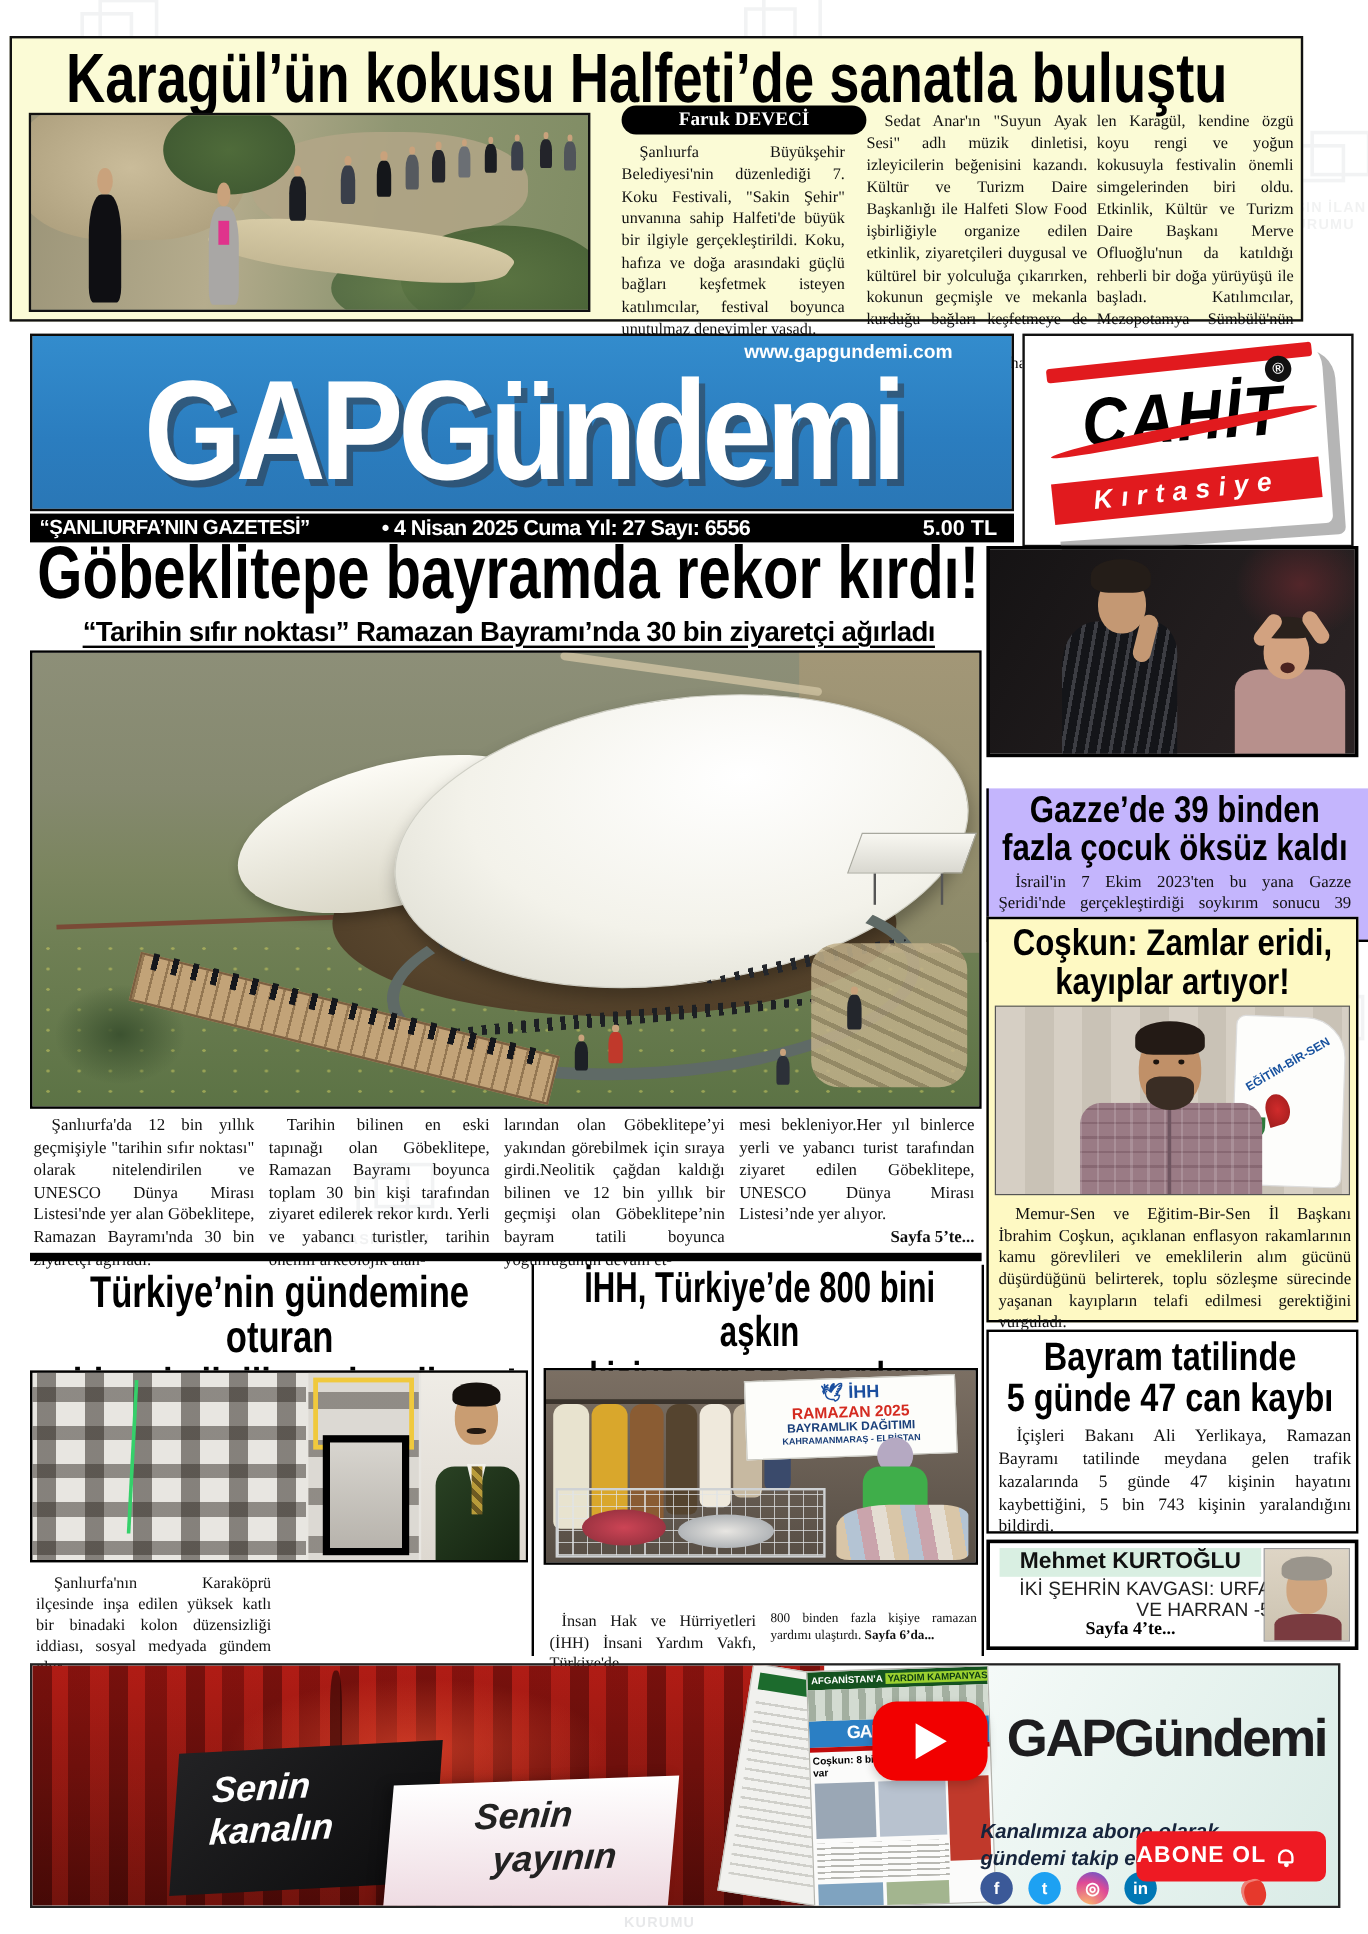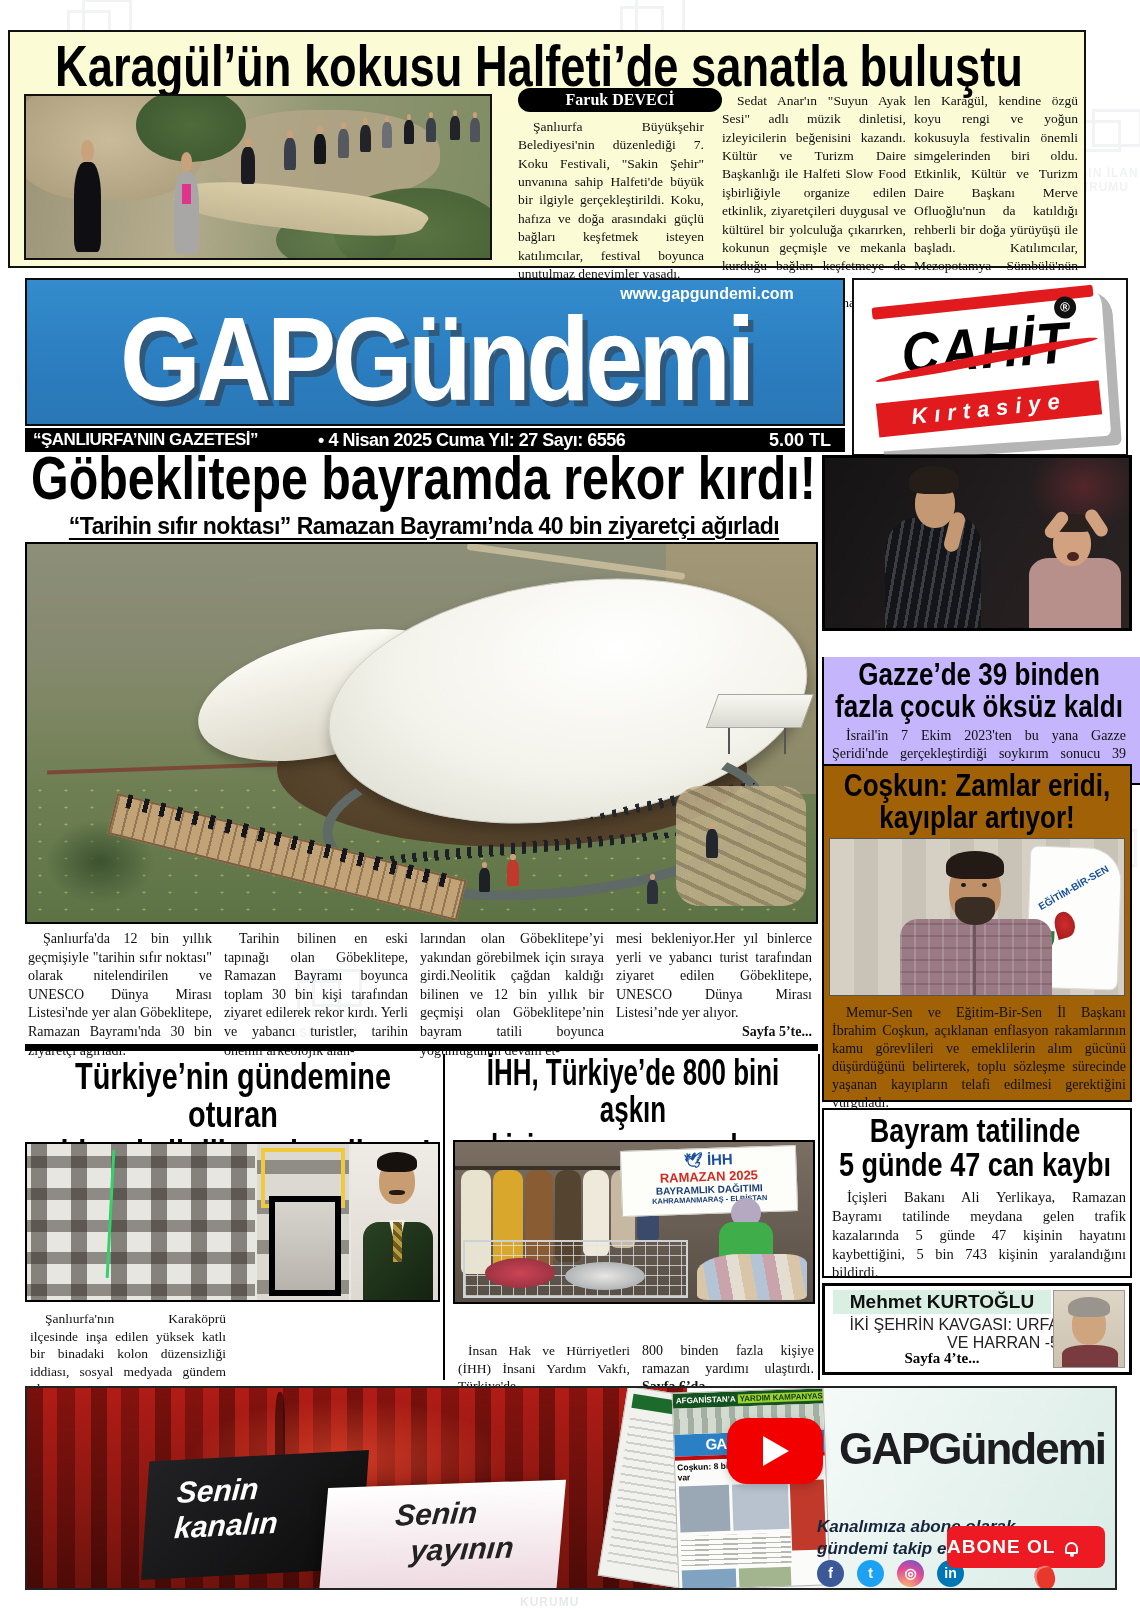--- a/index.html
+++ b/index.html
@@ -134,21 +134,21 @@
       <div class="abs" style="right:26px;top:14px;width:22px;height:22px;background:#111;color:#fff;border-radius:50%;font:bold 13px/22px 'Liberation Sans',sans-serif;text-align:center"><span>®</span></div>
       <div class="abs sqz nowrap" style="left:-6px;top:30px;width:250px;--s:.9;font-size:58px;font-style:italic;letter-spacing:2px"><span>CAHİT</span></div>
       <div class="abs" style="left:6px;top:66px;width:226px;height:10px;background:#e11a1e;transform:rotate(-7deg);border-radius:50%/60% 60% 40% 40%"></div>
       <div class="abs" style="left:6px;top:104px;width:224px;height:34px;background:#e11a1e;transform:rotate(-2deg);color:#fff;text-align:center;font:bold italic 22px/34px 'Liberation Sans',sans-serif;letter-spacing:7px"><span>Kırtasiye</span></div>
     </div>
   </div>
 
   <div class="abs" style="left:0;top:446px;width:846px">
     <div class="sqz nowrap" style="--s:.78;width:1085px;margin-left:-119px;font-size:62px">Göbeklitepe bayramda rekor kırdı!</div>
   </div>
-  <div class="abs" style="left:28px;top:513px;width:792px;text-align:center;font:bold 23px 'Liberation Sans',sans-serif;letter-spacing:-.5px;text-decoration:underline;text-underline-offset:4px">“Tarihin sıfır noktası” Ramazan Bayramı’nda 40 bin ziyaretçi ağırladı</div>
+  <div class="abs" style="left:28px;top:513px;width:792px;text-align:center;font:bold 23px 'Liberation Sans',sans-serif;letter-spacing:-.5px;text-decoration:underline;text-underline-offset:4px">“Tarihin sıfır noktası” Ramazan Bayramı’nda 30 bin ziyaretçi ağırladı</div>
 
   <div class="abs scene" style="left:25px;top:542px;width:793px;height:382px;border:2px solid #000;background:linear-gradient(180deg,#8d8f78 0%,#85896f 30%,#7b855f 48%,#6f7f54 64%,#5c7345 100%)">
     <div class="abs" style="right:0;top:0;width:150px;height:250px;background:linear-gradient(180deg,#a59877,#8e8a6a);opacity:.9"></div>
     <div class="abs" style="right:130px;top:14px;width:220px;height:7px;background:#cfc3a2;transform:rotate(8deg);border-radius:4px;opacity:.8"></div>
     <div class="abs" style="left:0;bottom:0;width:100%;height:140px;background-image:radial-gradient(#e5e066 1.2px,transparent 1.9px);background-size:26px 17px;opacity:.45"></div>
     <div class="abs" style="left:18px;bottom:18px;width:110px;height:84px;background:radial-gradient(#3c5230,rgba(60,82,48,0) 70%)"></div>
     <div class="abs" style="left:20px;top:222px;width:260px;height:4px;background:#7a4a36;transform:rotate(-2deg)"></div>
     <div class="abs" style="left:250px;top:148px;width:470px;height:155px;background:radial-gradient(#6e5839,#463623);border-radius:50%"></div>
     <div class="abs" style="left:360px;top:200px;width:11px;height:24px;background:#c9ae83;border-radius:2px"></div>
     <div class="abs" style="left:420px;top:212px;width:11px;height:26px;background:#c9ae83;border-radius:2px"></div>
@@ -244,21 +244,21 @@
     <div class="abs" style="right:52px;top:56px;width:30px;height:30px;background:#b5a9c2;border-radius:50%"></div>
     <div class="abs" style="right:40px;top:80px;width:54px;height:78px;background:#3fae4a;border-radius:14px 14px 4px 4px;color:#fff;text-align:center;font:bold 12px/110px 'Liberation Sans',sans-serif"><span>İHH</span></div>
     <div class="abs" style="left:8px;bottom:4px;width:225px;height:58px;border:2px solid #cfd2d4;background-image:repeating-linear-gradient(90deg,rgba(225,228,230,.75) 0 1px,transparent 1px 12px),repeating-linear-gradient(0deg,rgba(225,228,230,.75) 0 1px,transparent 1px 10px)"></div>
     <div class="abs" style="left:30px;bottom:14px;width:70px;height:30px;background:radial-gradient(#cc4455,#8a2d3a);border-radius:50%"></div>
     <div class="abs" style="left:110px;bottom:12px;width:80px;height:28px;background:radial-gradient(#e8e6e2,#9aa0a6);border-radius:50%"></div>
     <div class="abs" style="right:6px;bottom:2px;width:110px;height:46px;background:repeating-linear-gradient(80deg,#d9c6a8 0 12px,#b4c4d4 12px 24px,#caa4ac 24px 36px,#e4ddd2 36px 48px);border-radius:40% 20% 10% 10%"></div>
   </div>
   <div class="abs body-text" style="left:458px;top:1342px;width:172px;font-size:13.5px;line-height:1.3">
       <p style="text-indent:10px">İnsan Hak ve Hürriyetleri (İHH) İnsani Yardım Vakfı, Türkiye'de</p>
     </div>
-  <div class="abs body-text" style="left:642px;top:1342px;width:172px;font-size:14px;line-height:1.3">
+  <div class="abs body-text" style="left:642px;top:1342px;width:172px;font-size:11px;line-height:1.3">
     <span>800 binden fazla kişiye ramazan yardımı ulaştırdı.</span> <span class="more">Sayfa 6’da...</span>
   </div>
 
   <div class="abs scene" style="left:822px;top:455px;width:310px;height:176px;border:3px solid #000;background:linear-gradient(120deg,#151314,#221d1e 55%,#2b2324)">
     <div class="abs" style="right:-10px;top:-16px;width:110px;height:90px;background:radial-gradient(#53262a,rgba(60,25,28,0) 70%)"></div>
     <div class="abs" style="left:60px;top:60px;width:96px;height:120px;background:repeating-linear-gradient(100deg,#141519 0 7px,#3c3d43 7px 10px);border-radius:30% 22% 0 0"></div>
     <div class="abs" style="left:90px;top:22px;width:40px;height:48px;background:#c49873;border-radius:48%"></div>
     <div class="abs" style="left:84px;top:8px;width:50px;height:28px;background:#241d18;border-radius:50% 50% 30% 30%"></div>
     <div class="abs" style="left:122px;top:54px;width:15px;height:40px;background:#c49873;border-radius:8px;transform:rotate(14deg)"></div>
     <div class="abs" style="right:8px;top:100px;width:92px;height:78px;background:#b7908c;border-radius:22% 22% 0 0"></div>
@@ -274,21 +274,21 @@
       <div class="sqz" style="--s:.84;width:360px;margin-left:-29px;font-size:31px">
         <div>Gazze’de 39 binden</div>
         <div>fazla çocuk öksüz kaldı</div>
       </div>
     </div>
     <div class="abs body-text" style="left:8px;top:70px;width:294px;font-size:14px;line-height:1.28">
       <span style="display:inline-block;text-indent:14px">İsrail'in 7 Ekim 2023'ten bu yana Gazze Şeridi'nde gerçekleştirdiği soykırım sonucu 39 binden fazla çocuk ebeveynlerinden birini ya da her ikisini kaybetti.</span> <span class="more">Sayfa 2’de...</span>
     </div>
   </div>
 
-  <div class="abs" style="left:822px;top:764px;width:310px;height:338px;border:2px solid #000;background:#a16207">
+  <div class="abs" style="left:822px;top:764px;width:310px;height:338px;border:2px solid #000;background:#fef9c3">
     <div class="abs" style="left:5px;top:4px;width:296px">
       <div class="sqz" style="--s:.84;width:352px;margin-left:-28px;font-size:31px">
         <div>Coşkun: Zamlar eridi,</div>
         <div>kayıplar artıyor!</div>
       </div>
     </div>
     <div class="abs scene" style="left:5px;top:72px;width:296px;height:158px;border:1px solid #555;background:repeating-linear-gradient(90deg,#d6cfc4 0 24px,#c9c2b6 24px 48px)">
       <div class="abs" style="right:4px;top:8px;width:92px;height:142px;background:#fdfdfb;border:1px solid #ddd;border-radius:8px 34px 8px 8px;transform:rotate(2deg)">
         <div style="position:absolute;left:4px;top:34px;font:bold 10px 'Liberation Sans',sans-serif;color:#17519e;transform:rotate(-32deg);white-space:nowrap">EĞİTİM-BİR-SEN</div>
         <div class="abs" style="left:26px;top:64px;width:20px;height:26px;background:radial-gradient(#d02b2b,#9e1d1d);border-radius:50% 50% 50% 0;transform:rotate(-18deg)"></div>

